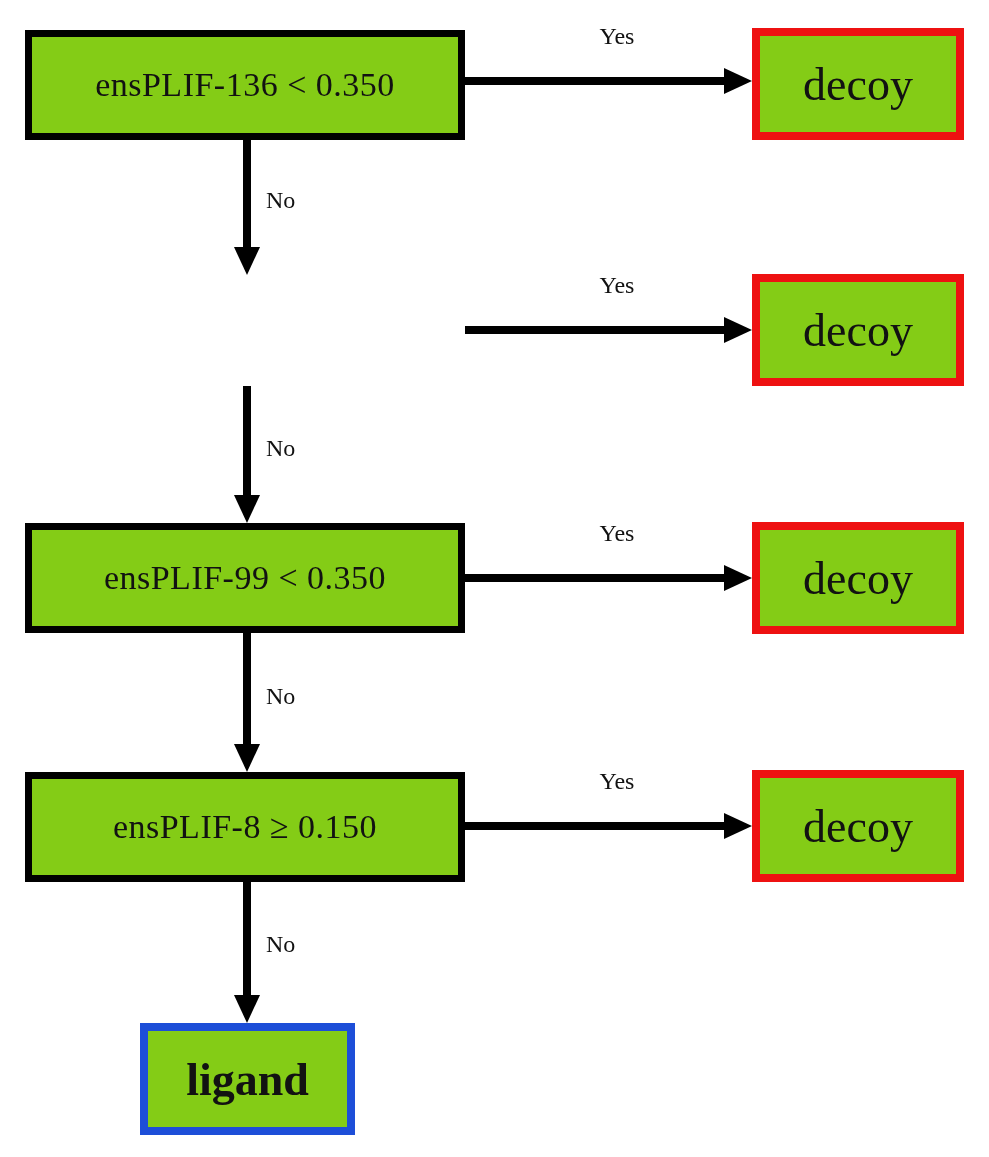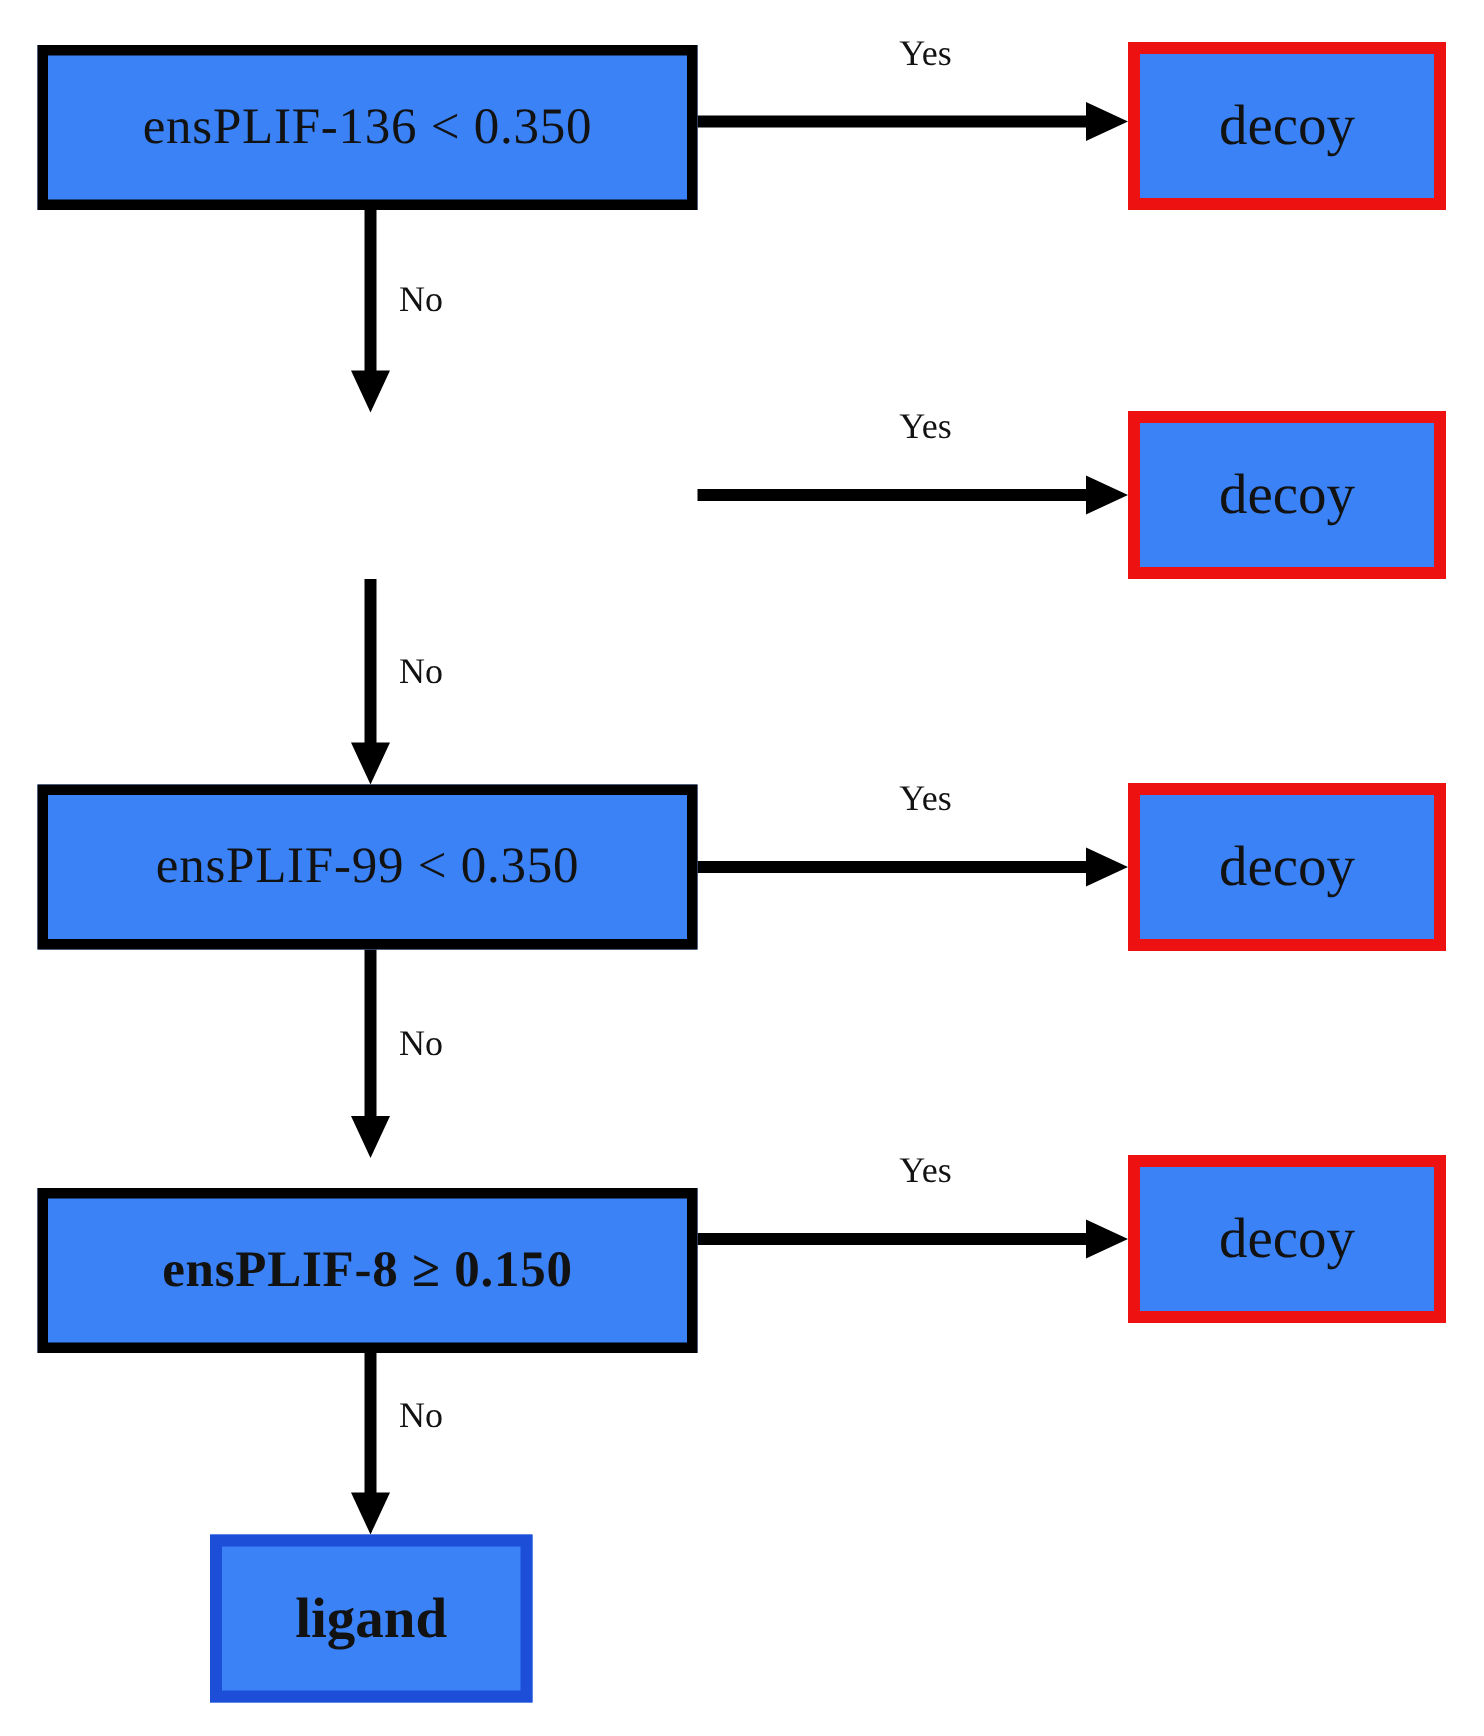--- a/index.html
+++ b/index.html
@@ -20,38 +20,38 @@
     position: absolute;
     left: 0;
     top: 0;
     width: 989px;
     height: 1157px;
     pointer-events: none;
   }
   .node {
     position: absolute;
     box-sizing: border-box;
-    background: #3b82f6;
+    background: #84cc16;
     display: flex;
     align-items: center;
     justify-content: center;
     text-align: center;
   }
   .decision {
     left: 25px;
     width: 440px;
     height: 110px;
     border: 7px solid #000000;
     font-size: 34px;
     letter-spacing: 0.5px;
   }
   .outcome {
     width: 212px;
     height: 112px;
-    font-size: 38px;
+    font-size: 46px;
   }
   .decoy {
     left: 752px;
     border: 8px solid #ee1111;
   }
   .ligand {
     left: 140px;
     top: 1023px;
     width: 215px;
     border: 8px solid #1d4ed8;
@@ -109,21 +109,21 @@
       <polygon points="752,826 724,813 724,839" fill="#000"></polygon>
     </g>
   </svg>
 
   <div class="node decision" style="top:30px;">
     <span>ensPLIF-136 &lt; 0.350</span>
   </div>
   <div class="node decision" style="top:523px;">
     <span>ensPLIF-99 &lt; 0.350</span>
   </div>
-  <div class="node decision" style="top:792px;font-weight:bold;">
+  <div class="node decision" style="top:772px;">
     <span>ensPLIF-8 ≥ 0.150</span>
   </div>
 
   <div class="node outcome decoy" style="top:28px;">
     <span>decoy</span>
   </div>
   <div class="node outcome decoy" style="top:274px;">
     <span>decoy</span>
   </div>
   <div class="node outcome decoy" style="top:522px;">

